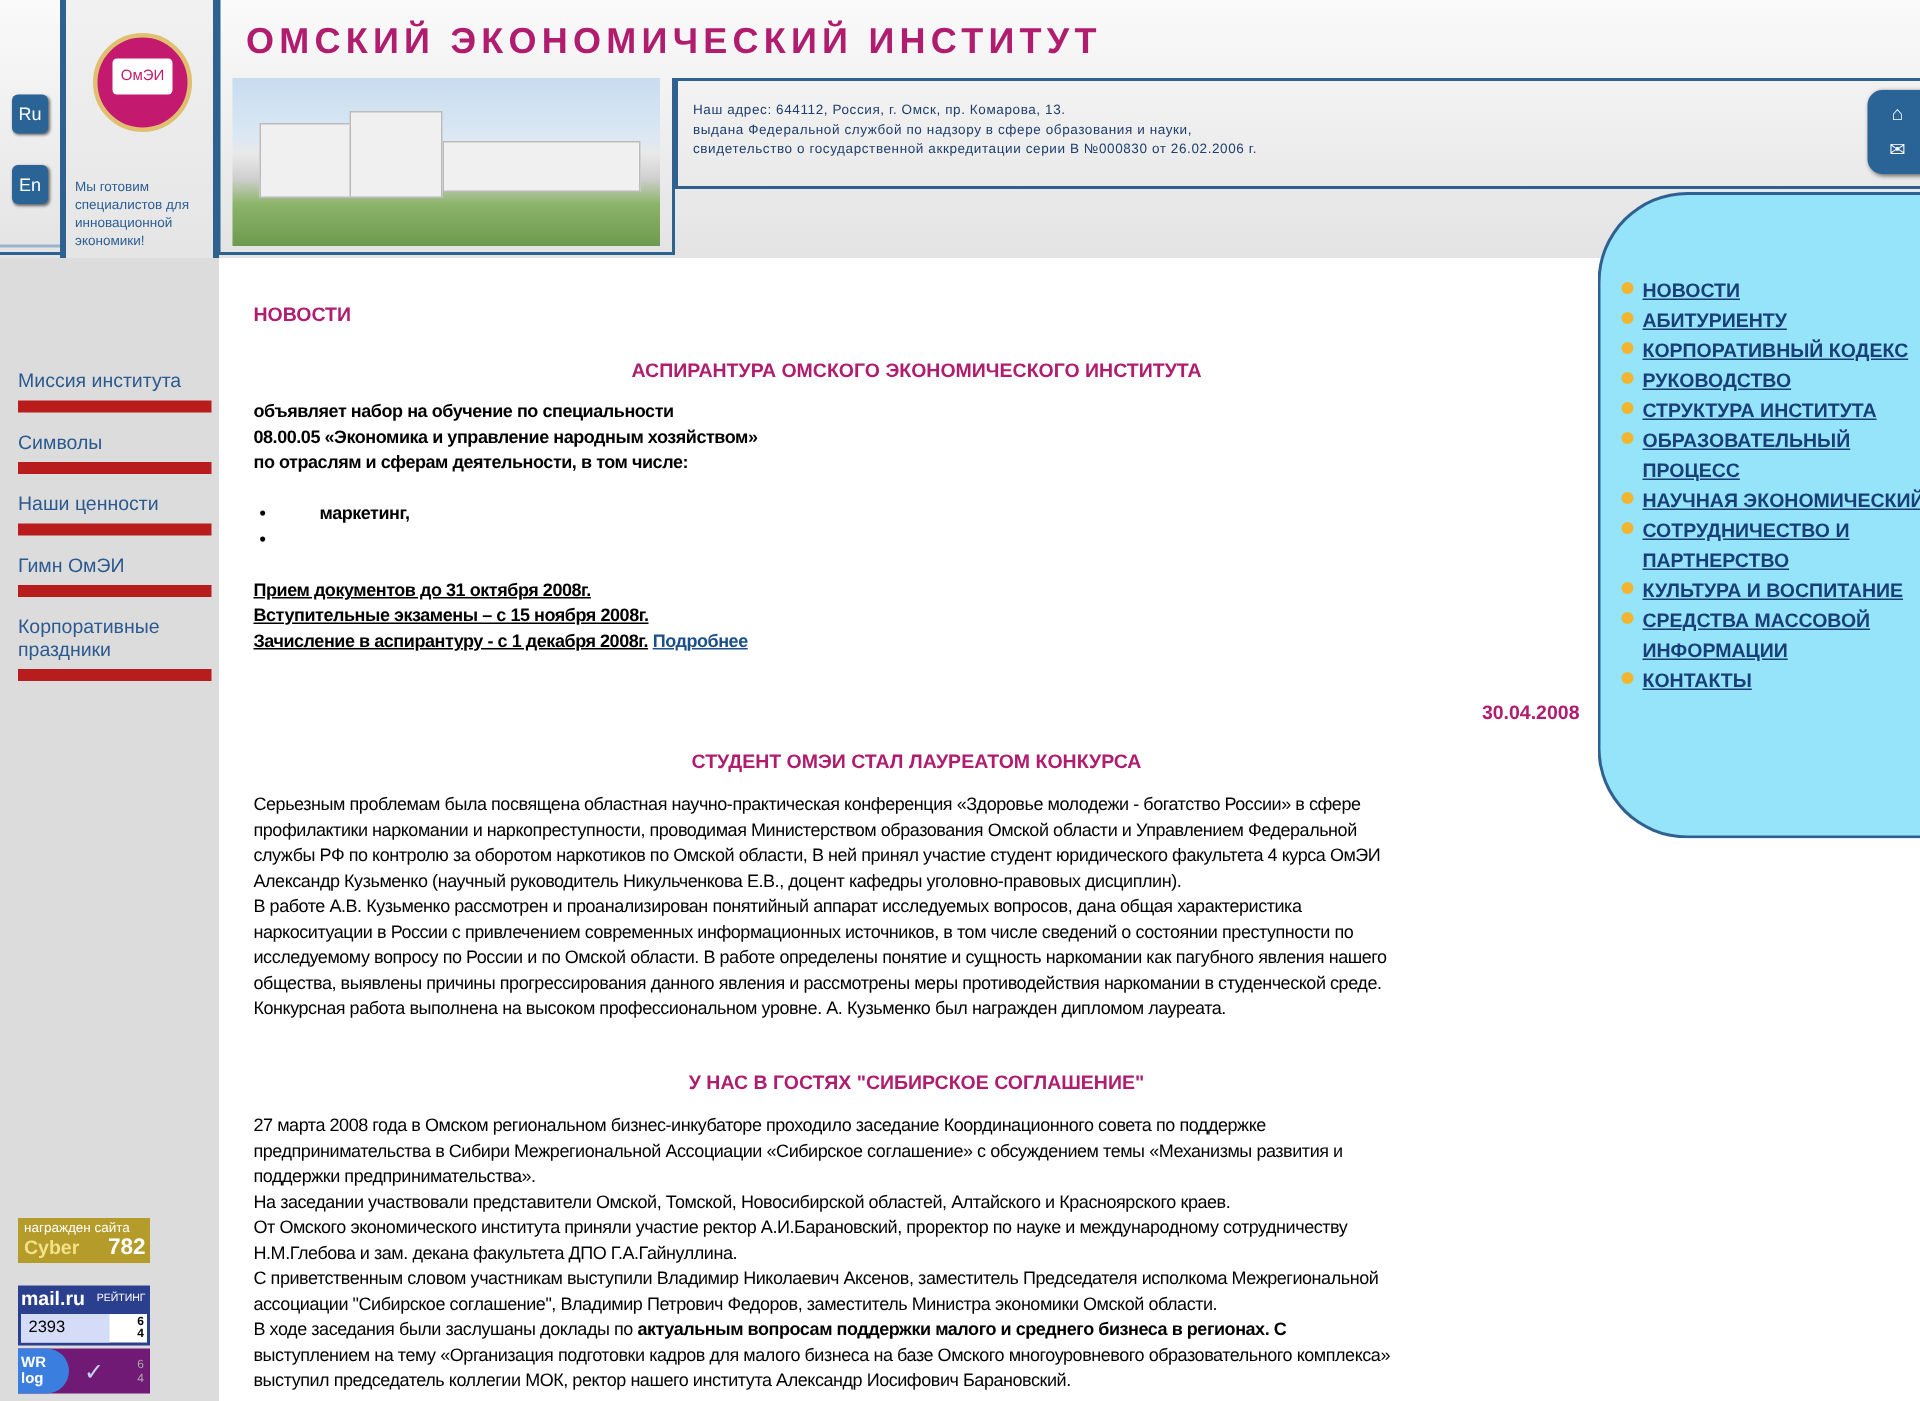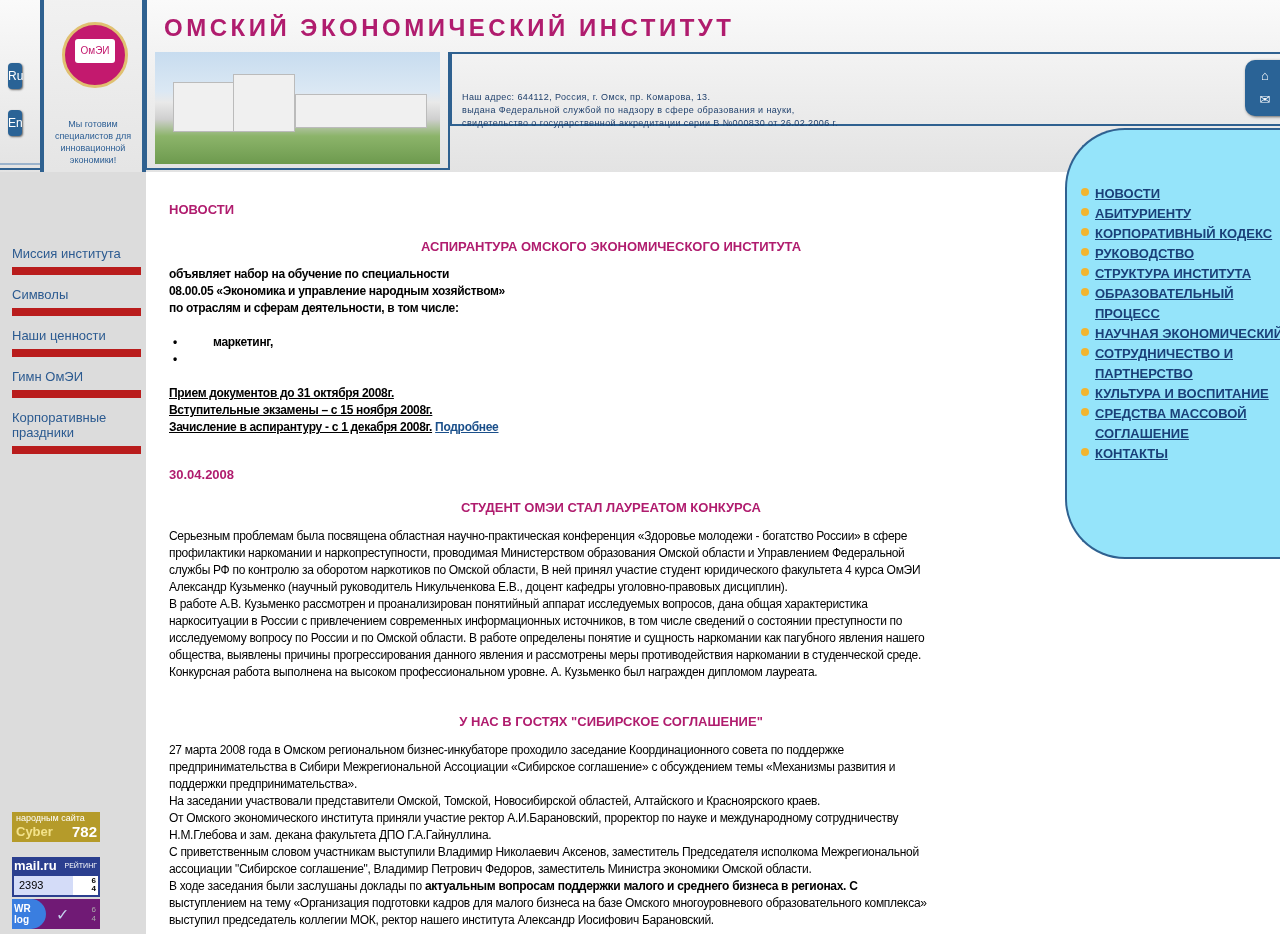--- a/index.html
+++ b/index.html
@@ -3,48 +3,48 @@
 <meta charset="utf-8">
 <style>
   html,body{margin:0;padding:0;}
   body{width:1280px;height:934px;overflow:hidden;position:relative;background:#e6e6e6;font-family:"Liberation Sans",sans-serif;}
   .header{position:absolute;left:0;top:0;width:1280px;height:172px;background:linear-gradient(#fafafa,#e3e3e3);}
   .left-col{position:absolute;left:0;top:172px;width:146px;height:762px;background:#dcdcdc;}
   .main{position:absolute;left:146px;top:172px;width:1134px;height:762px;background:#fff;}
   
   .hline{position:absolute;height:2px;background:#2f6190;}
   .vline{position:absolute;width:2px;background:#2f6190;}
-  .lang-btn{position:absolute;left:8px;width:14px;height:26px;background:#2a6396;border-radius:4px;color:#fff;font-size:12px;line-height:26px;text-align:center;box-shadow:1px 1px 2px #666;cursor:pointer;}
+  .lang-btn{position:absolute;left:8px;width:24px;height:26px;background:#2a6396;border-radius:4px;color:#fff;font-size:12px;line-height:26px;text-align:center;box-shadow:1px 1px 2px #666;cursor:pointer;}
   .logo-panel{position:absolute;left:40px;top:-10px;width:98px;height:222px;border:4px solid #2f6190;border-top:none;border-radius:0 0 10px 10px;background:linear-gradient(#f2f2f2,#e2e2e2);}
   .logo{position:absolute;left:18px;top:32px;width:60px;height:60px;border-radius:50%;background:#c3196e;border:3px solid #e0c070;}
   .logo-inner{position:absolute;left:10px;top:14px;width:40px;height:24px;background:#fff;border-radius:3px;color:#c3196e;font-size:10px;text-align:center;line-height:24px;}
-  .slogan{position:absolute;left:6px;top:128px;width:86px;text-align:center;color:#2c5e94;font-size:9px;line-height:12px;}
+  .slogan{position:absolute;left:6px;top:128px;width:86px;color:#2c5e94;font-size:9px;line-height:12px;}
   .site-title{position:absolute;left:164px;top:14px;color:#b01c6e;font-size:24px;font-weight:bold;letter-spacing:3.5px;}
   .photo{position:absolute;left:155px;top:52px;width:285px;height:112px;background:linear-gradient(#c7dcef 0%,#dbe8f4 35%,#e9e9e9 45%,#cfcfcf 60%,#8cb46a 75%,#6d9a4e 100%);}
   .building{position:absolute;background:#f0f0f0;border:1px solid #bbb;}
   .info-box{position:absolute;left:450px;top:52px;width:830px;height:70px;border-top:2px solid #2f6190;border-bottom:2px solid #2f6190;border-left:2px solid #2f6190;}
-  .info-text{position:absolute;left:10px;top:13px;font-size:9px;line-height:13px;color:#1e3f6b;letter-spacing:0.4px;margin-top:24px;}
+  .info-text{position:absolute;left:10px;top:13px;font-size:9px;line-height:13px;color:#1e3f6b;letter-spacing:0.4px;}
   .corner-icons{position:absolute;left:1245px;top:60px;width:40px;height:56px;background:#2a6396;border-radius:10px 0 0 10px;box-shadow:1px 1px 3px #666;}
   .corner-icon{position:absolute;left:12px;width:16px;height:16px;color:#fff;font-size:13px;line-height:16px;text-align:center;cursor:pointer;}
   .left-menu{position:absolute;left:12px;top:242px;width:129px;}
   .left-menu a{display:block;color:#2b5a90;font-size:13px;text-decoration:none;padding:4px 0 6px 0;border-bottom:8px solid #b91c1c;line-height:15px;margin-bottom:8px;}
   .badges{position:absolute;left:12px;top:812px;width:88px;}
   .badge-cyber{height:30px;background:#b59b2a;color:#fff;font-size:9px;position:relative;}
   .badge-mail{height:40px;background:#2b3f8f;margin-top:15px;position:relative;}
   .badge-wr{height:30px;background:#701a75;margin-top:2px;position:relative;}
   .right-menu{position:absolute;left:1065px;top:128px;width:230px;height:427px;background:#95e4fa;border:2px solid #2f6190;border-radius:60px 0 0 60px;border-right:none;}
   .right-menu ul{list-style:none;margin:0;padding:0;position:absolute;left:14px;top:54px;width:210px;}
   .right-menu li{position:relative;padding-left:14px;font-size:13px;line-height:20px;font-weight:bold;}
   .right-menu li:before{content:"";position:absolute;left:0;top:4px;width:8px;height:8px;border-radius:50%;background:#f2b530;}
   .right-menu a{color:#1a3f78;text-decoration:underline;}
   .content{position:absolute;left:169px;top:200px;width:884px;font-size:12px;color:#000;}
   .h-news{color:#b01c6e;font-weight:bold;font-size:13px;margin:2px 0 0 0;}
   .h-article{color:#b01c6e;font-weight:bold;font-size:13px;text-align:center;margin:0;}
   .bold{font-weight:bold;}
-  .date{color:#b01c6e;font-weight:bold;font-size:13px;text-align:left;}
+  .date{color:#b01c6e;font-weight:bold;font-size:13px;text-align:right;}
   p{margin:0;line-height:17px;}
   .bullet-row{display:flex;line-height:17px;font-weight:bold;}
   .bullet-row .dot{width:40px;padding-left:4px;}
   .u{text-decoration:underline;font-weight:bold;}
   .more-link{color:#1a4f8a;text-decoration:underline;font-weight:bold;}
   .narrow{letter-spacing:-0.3px;}
 </style>
 </head>
 <body>
 
@@ -93,21 +93,21 @@
 <nav class="left-menu">
   <a href="#">Миссия института</a>
   <a href="#">Символы</a>
   <a href="#">Наши ценности</a>
   <a href="#">Гимн ОмЭИ</a>
   <a href="#">Корпоративные праздники</a>
 </nav>
 
 <div class="badges">
   <div class="badge-cyber">
-    <div style="position:absolute;left:4px;top:1px;font-size:9px;">народным сайта</div>
+    <div style="position:absolute;left:4px;top:1px;font-size:9px;">награжден сайта</div>
     <div style="position:absolute;left:4px;top:12px;font-size:13px;font-weight:bold;color:#f3e28a;">Cyber</div>
     <div style="position:absolute;right:3px;top:11px;font-size:15px;font-weight:bold;">782</div>
   </div>
   <div class="badge-mail">
     <div style="position:absolute;left:2px;top:1px;font-size:13px;font-weight:bold;color:#fff;">mail.ru</div>
     <div style="position:absolute;right:3px;top:5px;font-size:7px;color:#fff;text-transform:uppercase;">рейтинг</div>
     <div style="position:absolute;left:2px;top:19px;width:84px;height:19px;background:#fff;">
       <div style="position:absolute;left:0;top:0;width:54px;height:19px;background:#d4dcf8;font-size:11px;line-height:19px;padding-left:5px;">2393</div>
       <div style="position:absolute;right:2px;top:1px;font-size:8px;line-height:8px;font-weight:bold;white-space:pre;">6
 4</div>
@@ -125,21 +125,21 @@
   <ul>
     <li><a href="#">НОВОСТИ</a></li>
     <li><a href="#">АБИТУРИЕНТУ</a></li>
     <li><a href="#">КОРПОРАТИВНЫЙ КОДЕКС</a></li>
     <li><a href="#">РУКОВОДСТВО</a></li>
     <li><a href="#">СТРУКТУРА ИНСТИТУТА</a></li>
     <li><a href="#">ОБРАЗОВАТЕЛЬНЫЙ ПРОЦЕСС</a></li>
     <li><a href="#">НАУЧНАЯ ЭКОНОМИЧЕСКИЙ</a></li>
     <li><a href="#">СОТРУДНИЧЕСТВО И ПАРТНЕРСТВО</a></li>
     <li><a href="#">КУЛЬТУРА И ВОСПИТАНИЕ</a></li>
-    <li><a href="#">СРЕДСТВА МАССОВОЙ СОГЛАШЕНИЕ</a></li>
+    <li><a href="#">СРЕДСТВА МАССОВОЙ ИНФОРМАЦИИ</a></li>
     <li><a href="#">КОНТАКТЫ</a></li>
   </ul>
 </div>
 
 <div class="content">
   <div class="h-news">НОВОСТИ</div>
 
   <div style="height:22px;"></div>
   <div class="h-article">АСПИРАНТУРА ОМСКОГО ЭКОНОМИЧЕСКОГО ИНСТИТУТА</div>
   <div style="height:12px;"></div>

